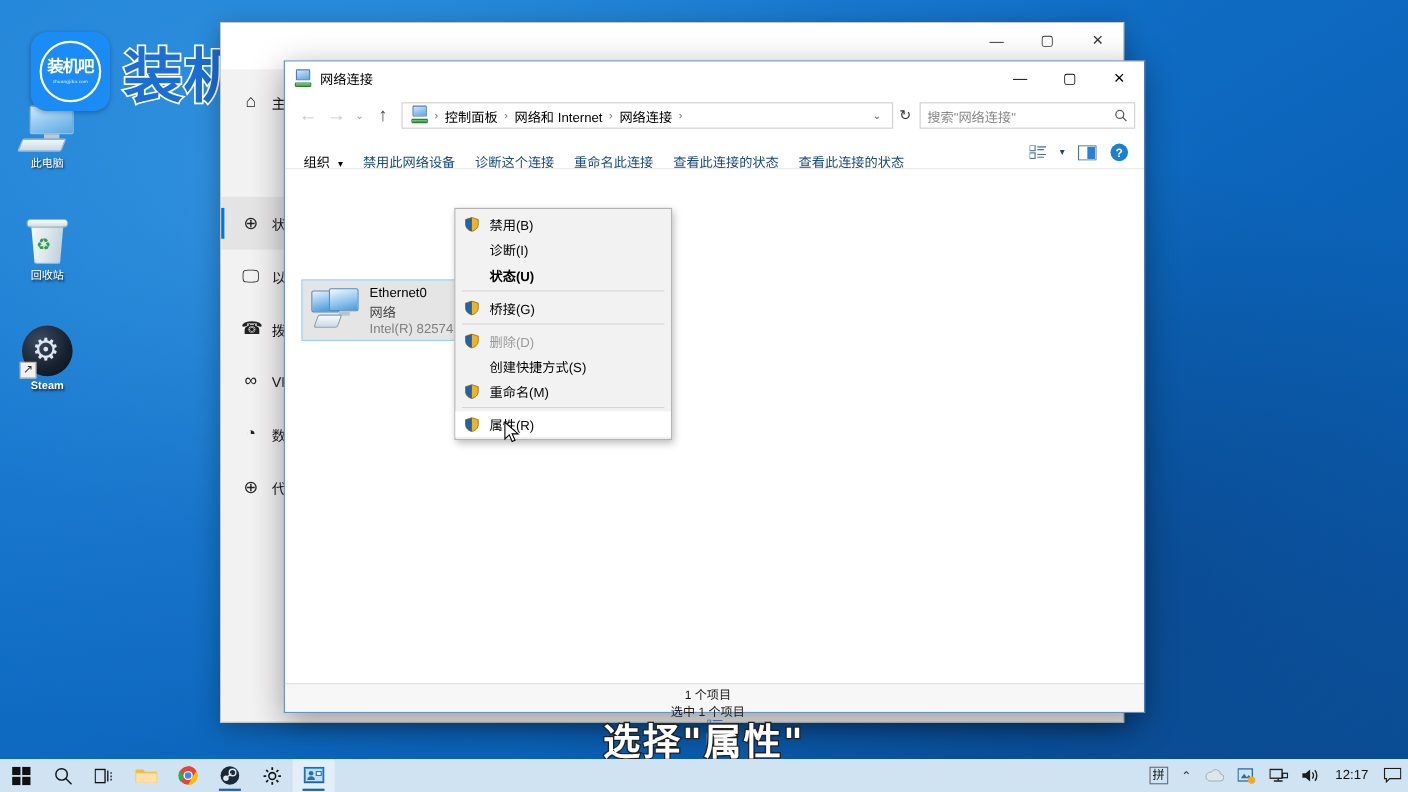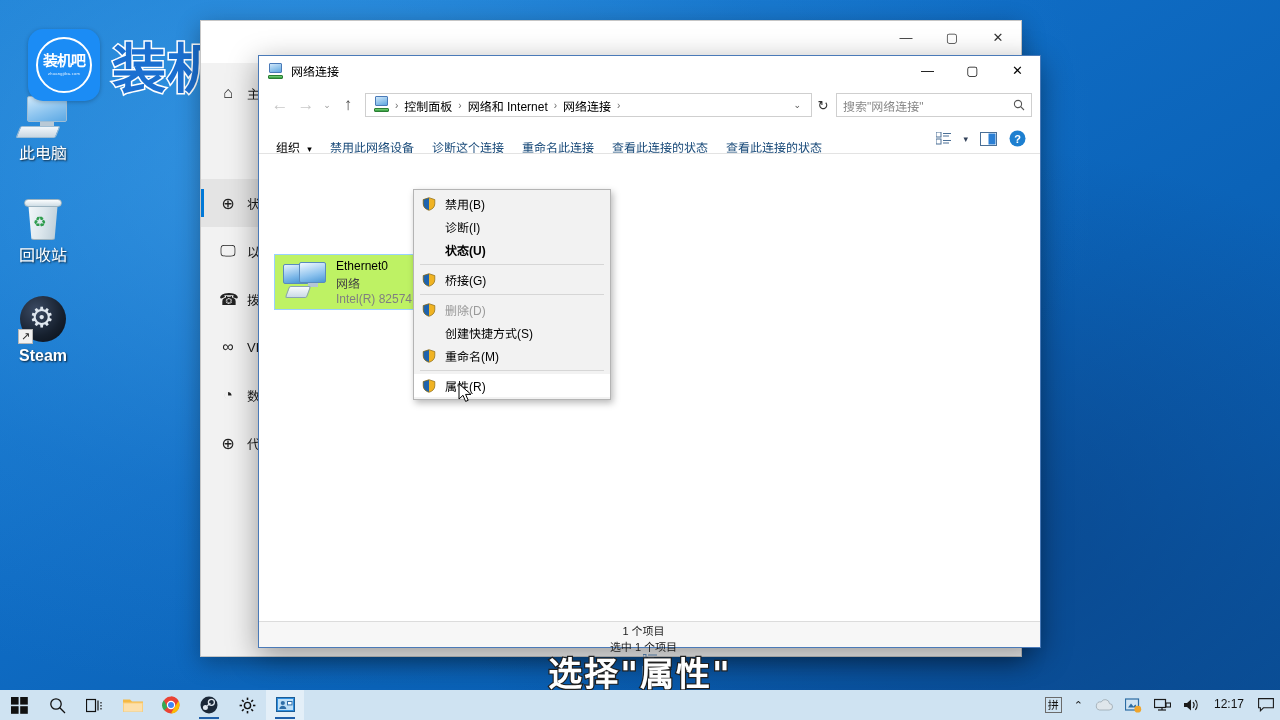--- a/index.html
+++ b/index.html
@@ -54,21 +54,21 @@
     font-family: "DejaVu Sans", sans-serif;
   }
 
   
   .dicon {
     position: absolute; width: 86px;
     display: flex; flex-direction: column; align-items: center; gap: 4px;
     text-align: center;
   }
   .dicon .lbl {
-    font-size: 16px; color: #fff; text-shadow: 1px 1px 2px rgba(0,0,0,.75);
+    font-size: 10px; color: #fff; text-shadow: 1px 1px 2px rgba(0,0,0,.75);
     line-height: 1.25;
   }
   #icon-pc  { left: 0px;  top: 96px; }
   #icon-bin { left: 0px;  top: 196px; }
   #icon-steam { left: 0px; top: 296px; }
 
   
   .pc-art { width: 50px; height: 44px; position: relative; }
   .pc-screen {
     position: absolute; left: 9px; top: 0; width: 40px; height: 26px;
@@ -213,21 +213,21 @@
     font-size: 12px; color: #1a4b7a; padding: 4px 9px; white-space: nowrap; margin-top: 16px;
   }
   .tb-item.dark { color: #000; }
   .tb-spacer { flex: 1; }
   .tb-icon { padding: 3px 6px; display: flex; align-items: center; }
 
   #ex-content { flex: 1; background: #fff; position: relative; overflow: hidden; }
 
   #conn-item {
     position: absolute; left: 15px; top: 100px; width: 248px; height: 56px;
-    background: #bef264; border: 1px solid #99d1ff;
+    background: #e5e5e5; border: 1px solid #99d1ff;
     display: flex; align-items: center; gap: 9px; padding-left: 8px;
   }
   .adapter-art { width: 44px; height: 40px; position: relative; flex: none; }
   .adapter-art .m1 {
     position: absolute; left: 0; top: 2px; width: 26px; height: 20px;
     background: linear-gradient(165deg, #e6f3fd, #7ab6e8 60%, #3f8fd0);
     border: 1.3px solid #5a8bbd; border-radius: 2px;
   }
   .adapter-art .m2 {
     position: absolute; left: 16px; top: 0px; width: 27px; height: 21px;

